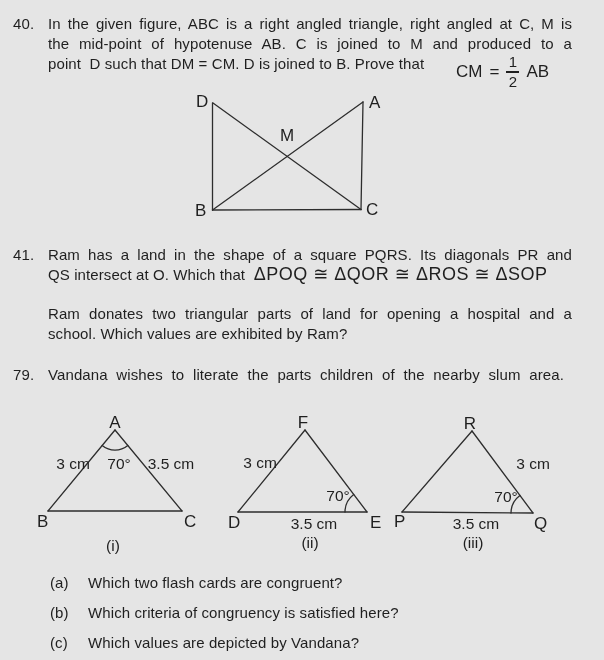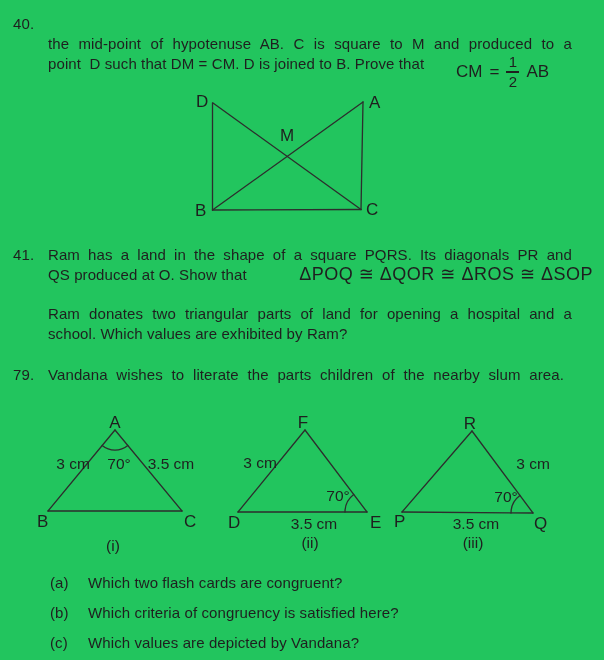--- a/index.html
+++ b/index.html
@@ -1,40 +1,40 @@
 <!DOCTYPE html>
 <html><head>
 <meta charset="utf-8">
 <style>
   html, body { margin: 0; padding: 0; background: #ffffff; }
   .page {
     position: relative;
     width: 604px;
     height: 660px;
-    background: #22c55e;
+    background: #e5e5e5;
     font-family: "Liberation Sans", sans-serif;
     color: #1f1f1f;
     overflow: hidden;
   }
   .txt {
     position: absolute;
     font-size: 15px;
     line-height: 16px;
     white-space: pre;
     letter-spacing: 0.1px;
   }
   .jl {
     width: 524px;
     left: 48px;
     text-align: justify;
     text-align-last: justify;
     white-space: normal;
   }
   .qnum { left: 13px; }
-  .mathbig { font-size: 18px; letter-spacing: 0.5px; margin-left: 44px; }
+  .mathbig { font-size: 18px; letter-spacing: 0.5px; }
   .formula {
     position: absolute;
     left: 456px;
     top: 54px;
     display: flex;
     align-items: center;
     gap: 7px;
     font-size: 17px;
     text-align: center;
   }
@@ -45,21 +45,22 @@
   svg text { fill: #1f1f1f; font-family: "Liberation Sans", sans-serif; }
   .vlab { font-size: 17px; }
   .mlab { font-size: 15.5px; }
 </style>
 </head>
 <body>
 
 <div class="page">
 
   <div class="txt qnum" style="top:16px">40.</div>
-  <div class="txt jl" style="top:36px">the mid-point of hypotenuse AB. C is square to M and produced to a</div>
+  <div class="txt jl" style="top:16px">In the given figure, ABC is a right angled triangle, right angled at C, M is</div>
+  <div class="txt jl" style="top:36px">the mid-point of hypotenuse AB. C is joined to M and produced to a</div>
   <div class="txt" style="left:48px; top:56px">point  D such that DM = CM. D is joined to B. Prove that</div>
 
   <div class="formula">
     <span>CM</span>
     <span>=</span>
     <span class="frac">
       <span>1</span>
       <span class="bar"></span>
       <span>2</span>
     </span>
@@ -74,21 +75,21 @@
     <line x1="212.5" y1="210" x2="363" y2="102"></line>
     <text class="vlab" x="196" y="107">D</text>
     <text class="vlab" x="369" y="108">A</text>
     <text class="vlab" x="280" y="141">M</text>
     <text class="vlab" x="195" y="216">B</text>
     <text class="vlab" x="366" y="215">C</text>
   </svg>
 
   <div class="txt qnum" style="top:247px">41.</div>
   <div class="txt jl" style="top:247px">Ram has a land in the shape of a square PQRS. Its diagonals PR and</div>
-  <div class="txt" style="left:48px; top:266px"><span>QS produced at O. Show that </span> <span class="mathbig">ΔPOQ ≅ ΔQOR ≅ ΔROS ≅ ΔSOP</span></div>
+  <div class="txt" style="left:48px; top:266px"><span>QS intersect at O. Which that </span> <span class="mathbig">ΔPOQ ≅ ΔQOR ≅ ΔROS ≅ ΔSOP</span></div>
   <div class="txt jl" style="top:306px">Ram donates two triangular parts of land for opening a hospital and a</div>
   <div class="txt" style="left:48px; top:326px">school. Which values are exhibited by Ram?</div>
 
   <div class="txt qnum" style="top:367px">79.</div>
   <div class="txt jl" style="top:367px; width:516px">Vandana wishes to literate the parts children of the nearby slum area.</div>
 
   <svg style="left:25px; top:412px" width="185" height="147" viewBox="25 412 185 147">
     <line x1="115" y1="430" x2="48" y2="511"></line>
     <line x1="115" y1="430" x2="182" y2="511"></line>
     <line x1="48" y1="511" x2="182" y2="511"></line>

